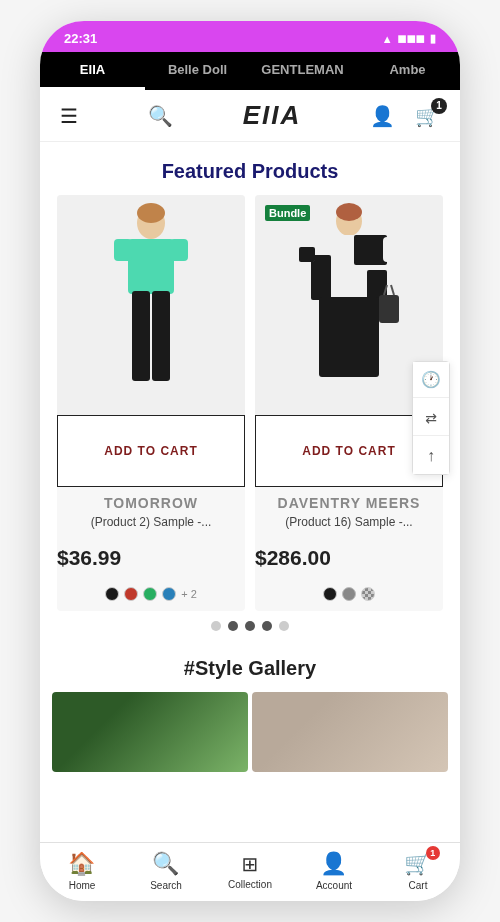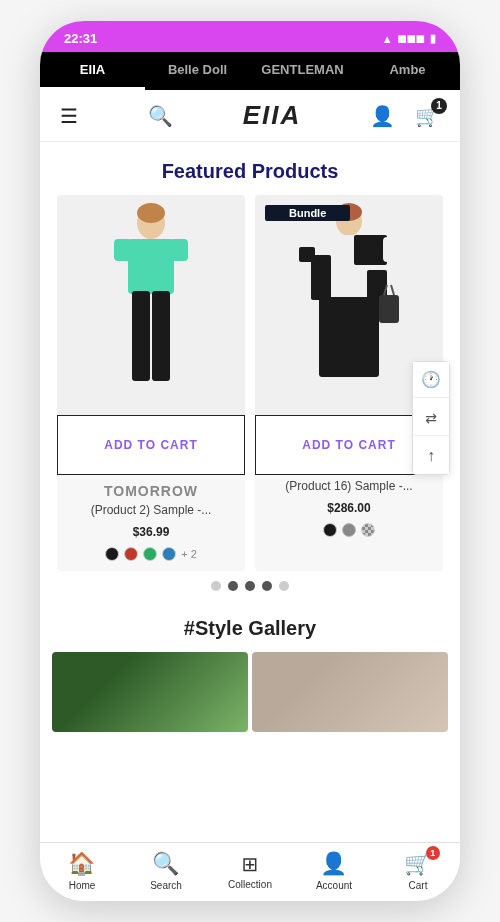--- a/index.html
+++ b/index.html
@@ -138,69 +138,69 @@
       background: #f7f7f7;
       margin: 0 5px;
       border-radius: 4px;
       overflow: hidden;
       position: relative;
     }
     .bundle-tag {
       position: absolute;
       top: 10px;
       left: 10px;
-      background: #0f172a;
+      background: #15803d;
       color: #fff;
       font-size: 11px;
-      padding: 2px 24px;
+      padding: 2px 4px;
       border-radius: 2px;
       font-weight: 600;
       z-index: 2;
     }
     .product-image-area {
       width: 100%;
       height: 220px;
       background: #f0f0f0;
       display: flex;
       align-items: center;
       justify-content: center;
       overflow: hidden;
       position: relative;
     }
     .add-to-cart-btn {
       width: 100%;
-      padding: 22px 0;
+      padding: 28px 0;
       background: #fff;
       border: 1.5px solid #222;
       font-size: 12px;
       font-weight: 700;
       letter-spacing: 1px;
       cursor: pointer;
-      color: #8b5cf6;
+      color: #7f1d1d;
     }
     .product-brand {
       text-align: center;
       font-size: 14px;
       color: #888;
       letter-spacing: 1px;
       margin-top: 8px;
       font-weight: 600;
     }
     .product-name {
       text-align: center;
       font-size: 12px;
       color: #444;
       margin: 4px 6px;
     }
     .product-price {
-      text-align: center;
-      font-size: 12px;
+      text-align: left;
+      font-size: 21px;
       font-weight: 700;
       color: #222;
-      margin: 8px 0;
+      margin: 17px 0;
     }
     .color-swatches {
       display: flex;
       align-items: center;
       justify-content: center;
       gap: 5px;
       margin: 6px 0 10px 0;
     }
     .swatch {
       width: 14px;
@@ -428,20 +428,21 @@
             <rect x="84" y="42" width="16" height="25" rx="4" fill="#f0f0f0"></rect>
 
             <rect x="20" y="102" width="60" height="80" rx="3" fill="#1a1a1a"></rect>
 
             <rect x="80" y="100" width="20" height="28" rx="3" fill="#333"></rect>
             <line x1="85" y1="100" x2="88" y2="90" stroke="#555" stroke-width="2"></line>
             <line x1="95" y1="100" x2="92" y2="90" stroke="#555" stroke-width="2"></line>
           </svg>
         </div>
         <button class="add-to-cart-btn">ADD TO CART</button>
+        <div class="product-brand">DAVENTRY MEERS</div>
         <div class="product-name">(Product 16) Sample -...</div>
         <div class="product-price">$286.00</div>
         <div class="color-swatches">
           <span class="swatch" style="background:#1a1a1a;"></span>
           <span class="swatch" style="background:#888; border: 1.5px solid #bbb;"></span>
           <span class="swatch" style="background: repeating-conic-gradient(#888 0% 25%, #ccc 0% 50%) 0 0/6px 6px;"></span>
         </div>
       </div>
 
     </div>

